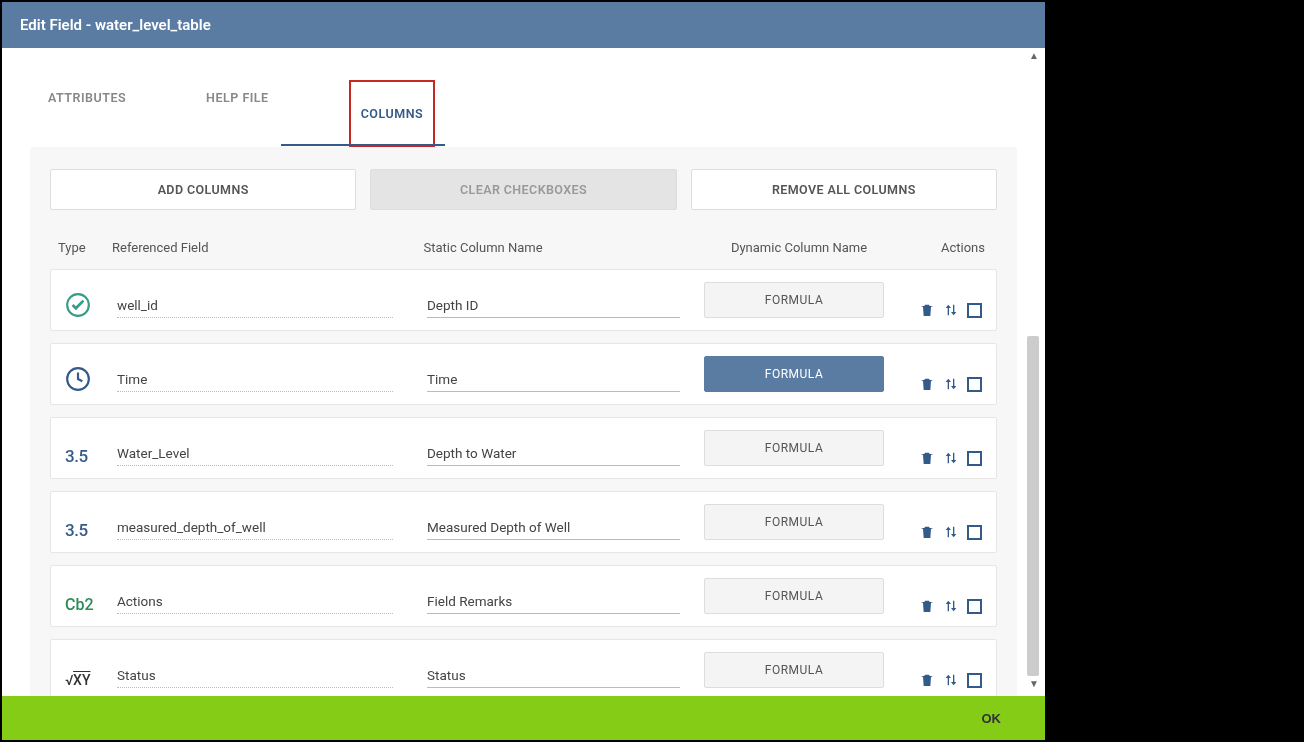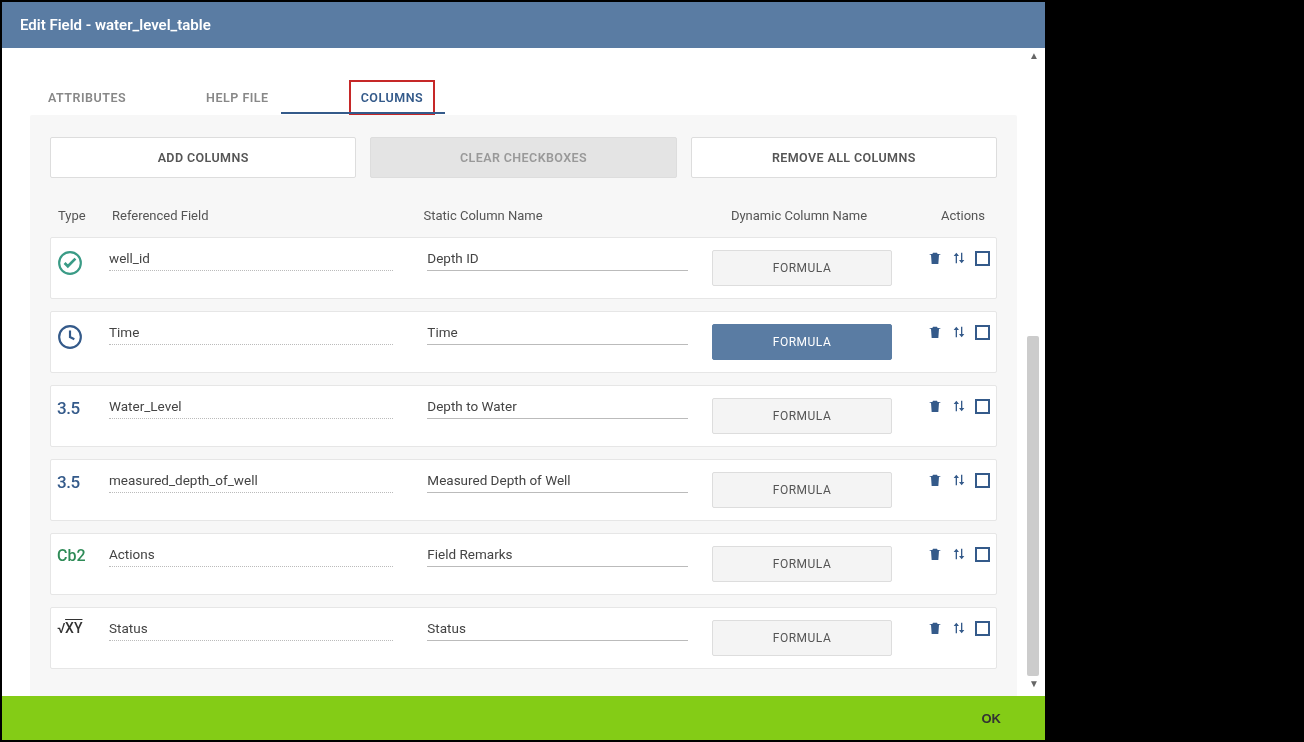--- a/index.html
+++ b/index.html
@@ -7,32 +7,32 @@
   .frame { position: absolute; left: 2px; top: 2px; width: 1043px; height: 738px; background: #fff; }
   .titlebar { background: #5a7ca3; color: #fff; padding: 14px 18px; font-size: 15px; font-weight: 600; }
   .body-area { position: relative; height: calc(100% - 44px - 44px); overflow-y: auto; }
   .scroll-arrow { position: absolute; right: 4px; width: 14px; height: 14px; font-size: 10px; color: #666; text-align: center; cursor: pointer; }
   .scroll-arrow.up { top: 48px; }
   .scroll-arrow.down { bottom: 48px; }
   .tabs { display: flex; padding: 0 46px; margin-top: 32px; border-bottom: 0; }
   .tab { padding: 10px 0; margin-right: 80px; font-size: 12.5px; font-weight: 600; color: #888; letter-spacing: 0.5px; cursor: pointer; position: relative; }
   .tab.active { color: #345a8a; }
   .tab.active::after { content: ""; position: absolute; left: -70px; right: -12px; bottom: -1px; height: 2px; background: #345a8a; }
-  .tab.highlighted { border: 2px solid #c62828; padding: 8px 10px; margin-right: 28px; }
+  .tab.highlighted { border: 2px solid #c62828; padding: 24px 10px; margin-right: 28px; }
   .panel { background: #f7f7f7; margin: 0 28px 20px 28px; padding: 22px 20px 30px 20px; border-radius: 2px; }
   .btn-row { display: flex; gap: 14px; margin-bottom: 24px; }
   .big-btn { flex: 1; background: #fff; border: 1px solid #ddd; padding: 12px 8px; font-size: 12.5px; font-weight: 600; color: #555; letter-spacing: 0.4px; text-align: center; cursor: pointer; border-radius: 2px; }
   .big-btn.disabled { background: #e4e4e4; color: #999; cursor: default; }
   .tbl-head { display: flex; align-items: center; padding: 6px 8px 14px 8px; font-size: 13px; color: #555; }
   .col-type { width: 54px; }
   .col-ref { flex: 1.2; }
   .col-static { flex: 1.1; }
   .col-dyn { width: 180px; text-align: center; }
   .col-act { width: 100px; text-align: right; padding-right: 4px; }
-  .row { display: flex; align-items: flex-start; background: #fff; border: 1px solid #e6e6e6; border-radius: 2px; padding: 12px 4px; margin-bottom: 12px; }
+  .row { display: flex; align-items: flex-end; background: #fff; border: 1px solid #e6e6e6; border-radius: 2px; padding: 12px 12px; margin-bottom: 12px; }
   .type-ic { width: 54px; display: flex; justify-content: flex-start; padding-left: 2px; }
   .ref-field { flex: 1.2; font-size: 13.5px; color: #444; border-bottom: 1px dotted #bbb; margin-right: 34px; padding-bottom: 4px; }
   .static-field { flex: 1.1; font-size: 13.5px; color: #444; border-bottom: 1px solid #bbb; margin-right: 24px; padding-bottom: 4px; }
   .formula-btn { width: 180px; background: #f4f4f4; border: 1px solid #ddd; padding: 10px 0; font-size: 12px; font-weight: 400; color: #555; letter-spacing: 0.5px; text-align: center; cursor: pointer; border-radius: 2px; }
   .formula-btn.active { background: #5a7ca3; color: #fff; border-color: #5a7ca3; }
   .actions { width: 100px; display: flex; align-items: center; justify-content: flex-end; gap: 8px; padding-right: 2px; }
   .act-ic { width: 16px; height: 16px; cursor: pointer; color: #345a8a; }
   .chk { width: 15px; height: 15px; border: 2px solid #345a8a; cursor: pointer; }
   .footer { position: absolute; bottom: 0; left: 0; right: 0; height: 44px; display: flex; align-items: center; justify-content: flex-end; padding: 0 44px; background: #84cc16; }
   .ok-btn { font-size: 13px; font-weight: 600; color: #333; cursor: pointer; background: none; border: none; }

